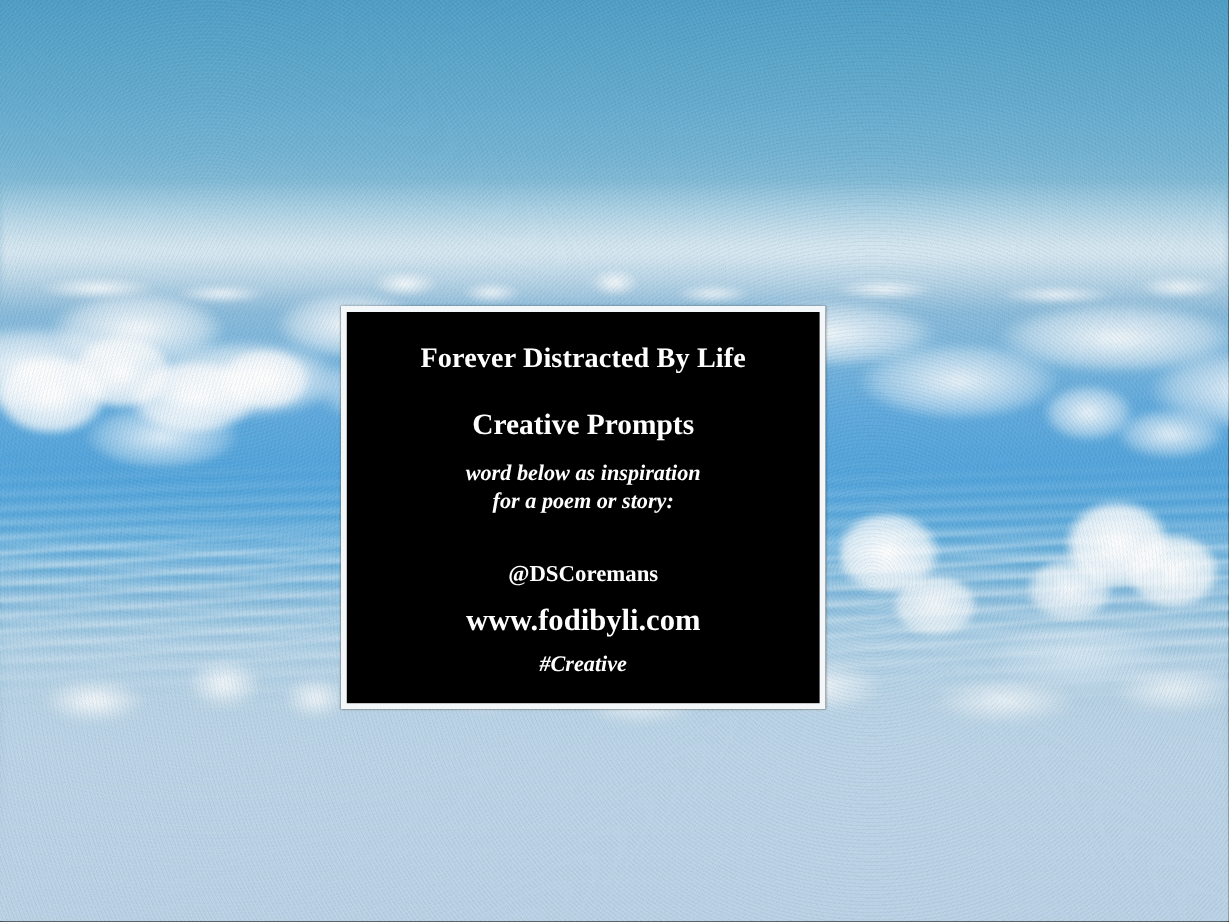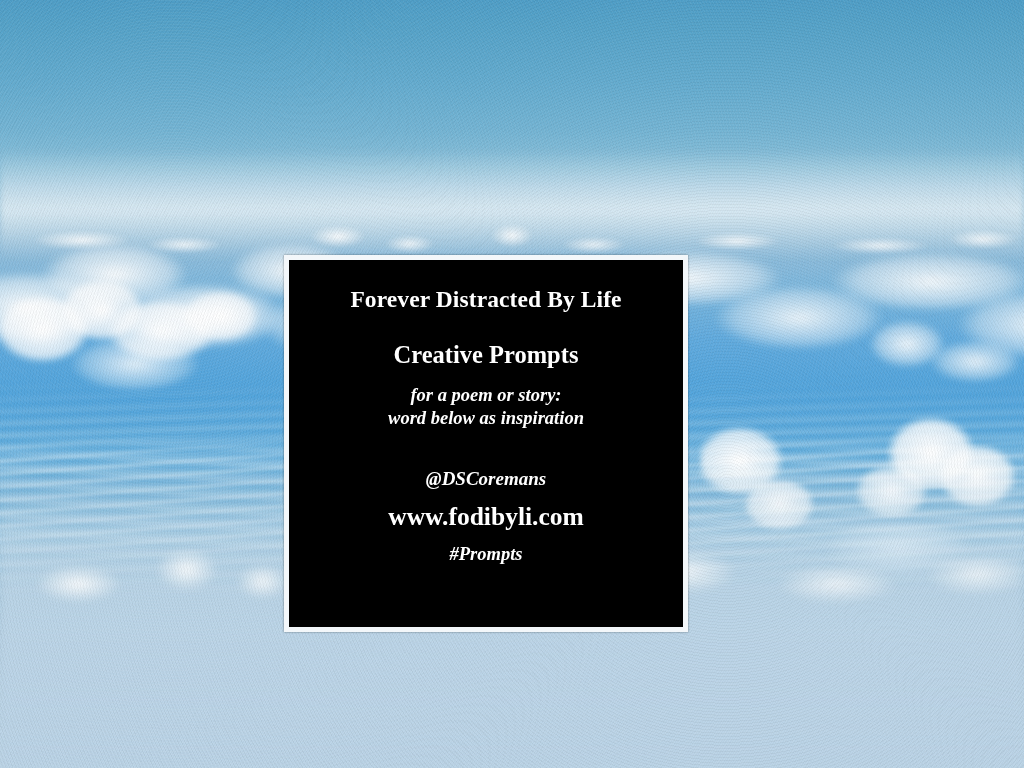--- a/index.html
+++ b/index.html
@@ -217,21 +217,21 @@
     opacity: .85;
     pointer-events: none;
   }
 
   
   #text-card {
     position: absolute;
     left: 284px;
     top: 255px;
     width: 404px;
-    height: 377px;
+    height: 336px;
     background: #000000;
     border: 5px solid #f3f7fa;
     box-sizing: border-box;
     box-shadow: 0 0 2px rgba(0,0,0,.45);
     color: #ffffff;
     text-align: center;
   }
   #card-inner {
     padding: 26px 18px 0 18px;
   }
@@ -262,21 +262,20 @@
     font-size: 25px;
     font-weight: bold;
     font-style: italic;
     line-height: 1.1;
     margin: 0;
   }
   .spacer-4 { height: 20px; }
   .line-handle {
     font-size: 19px;
     font-weight: bold;
-    font-style: italic;
     line-height: 1.15;
     margin: 0;
   }
   .line-site {
     font-size: 25.5px;
     font-weight: bold;
     line-height: 1.2;
     margin: 12px;
   }
   .line-tag {
@@ -309,28 +308,28 @@
     <div id="card-inner">
 
       <p class="line-title">Forever Distracted By Life</p>
 
       <div class="spacer-1"></div>
 
       <p class="line-sub">Creative Prompts</p>
 
       <div class="spacer-2"></div>
 
+      <p class="line-instr">word below as inspiration</p>
       <p class="line-instr">for a poem or story:</p>
-      <p class="line-instr">word below as inspiration</p>
 
       <div class="spacer-3"></div>
 
 
       <div class="spacer-4"></div>
 
       <p class="line-handle">@DSCoremans</p>
       <p class="line-site">www.fodibyli.com</p>
-      <p class="line-tag">#Prompts</p>
+      <p class="line-tag">#Creative</p>
 
     </div>
   </div>
 
 </div>
 
 </body></html>

